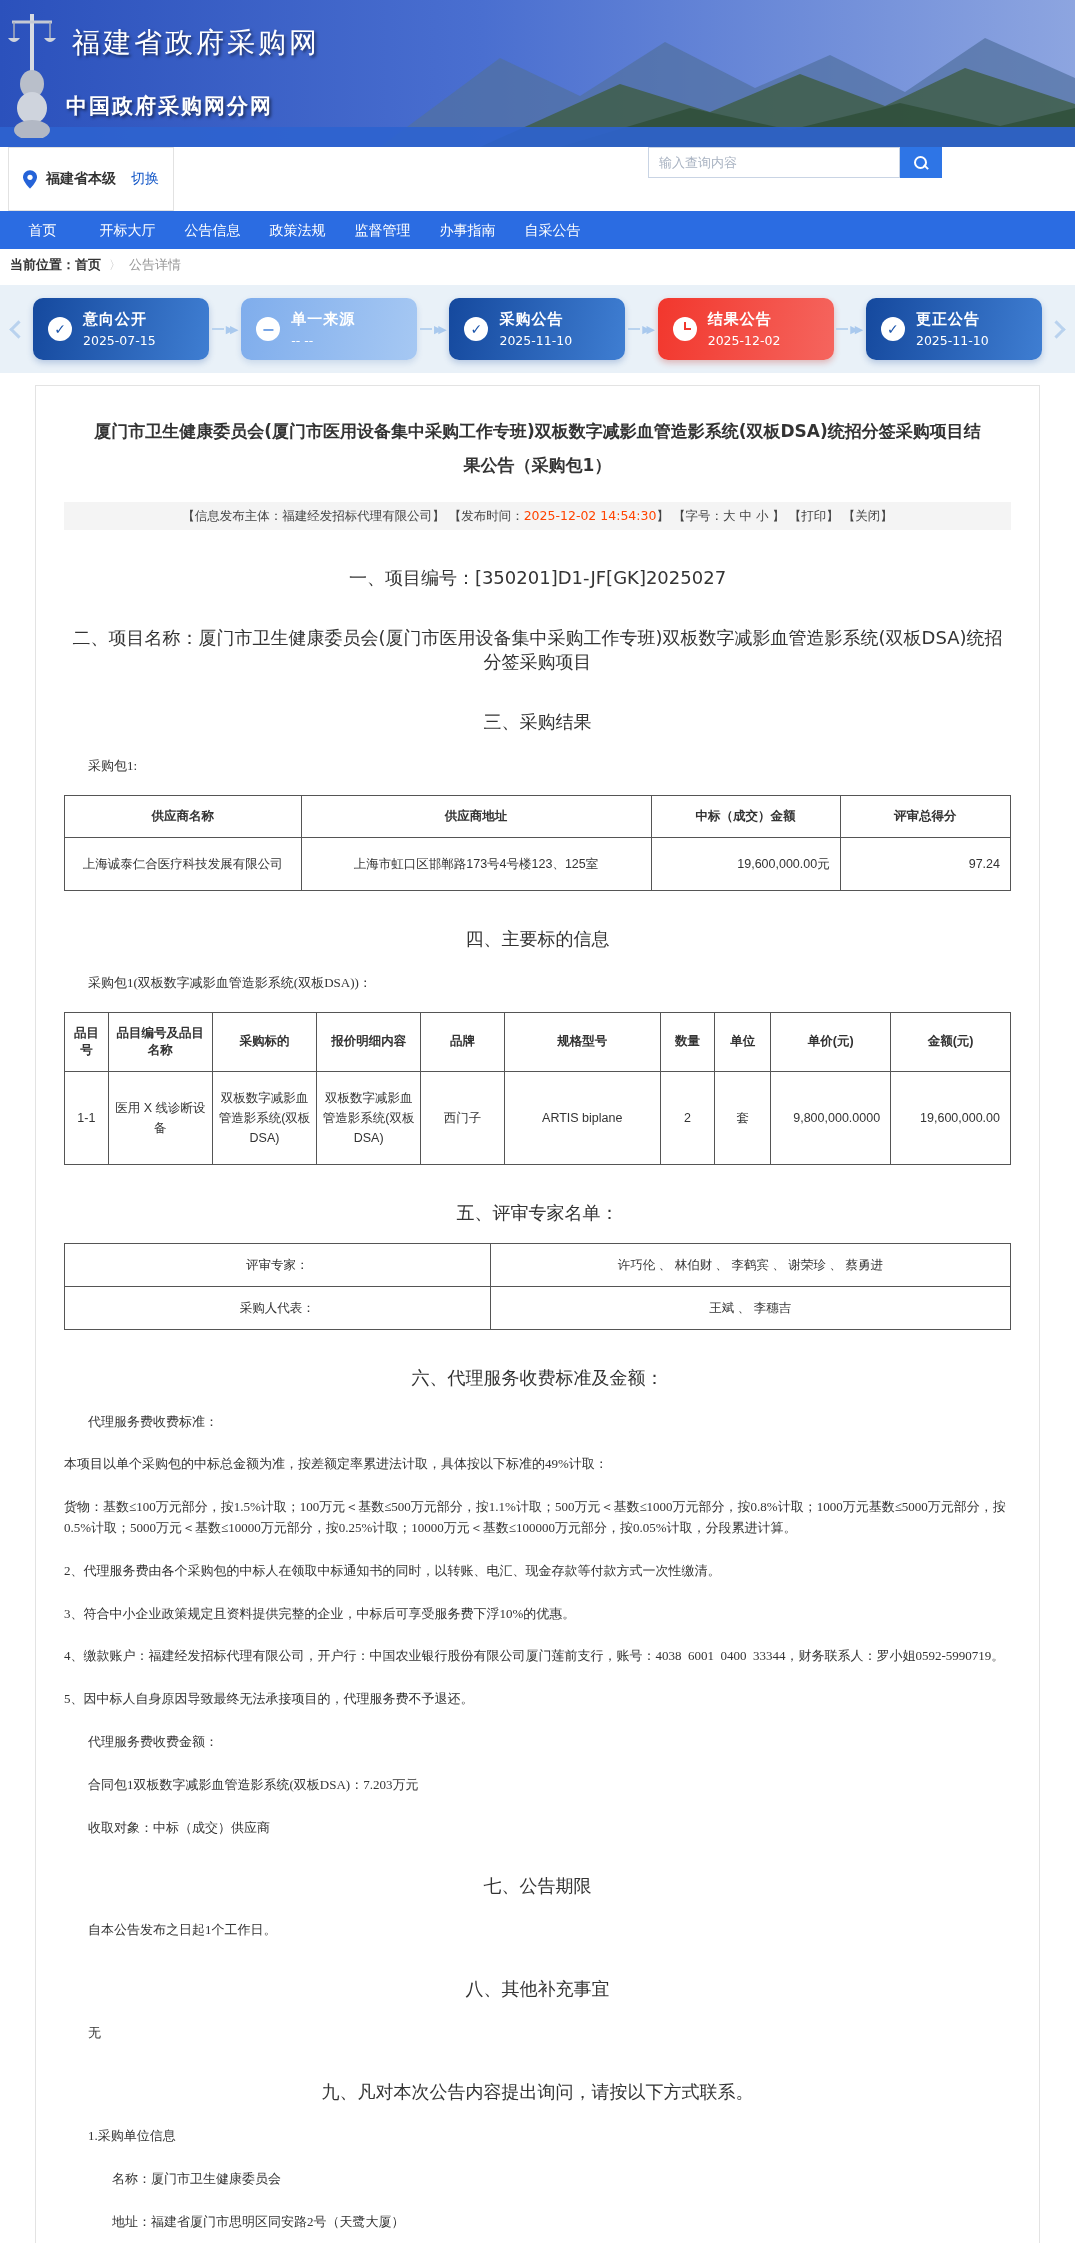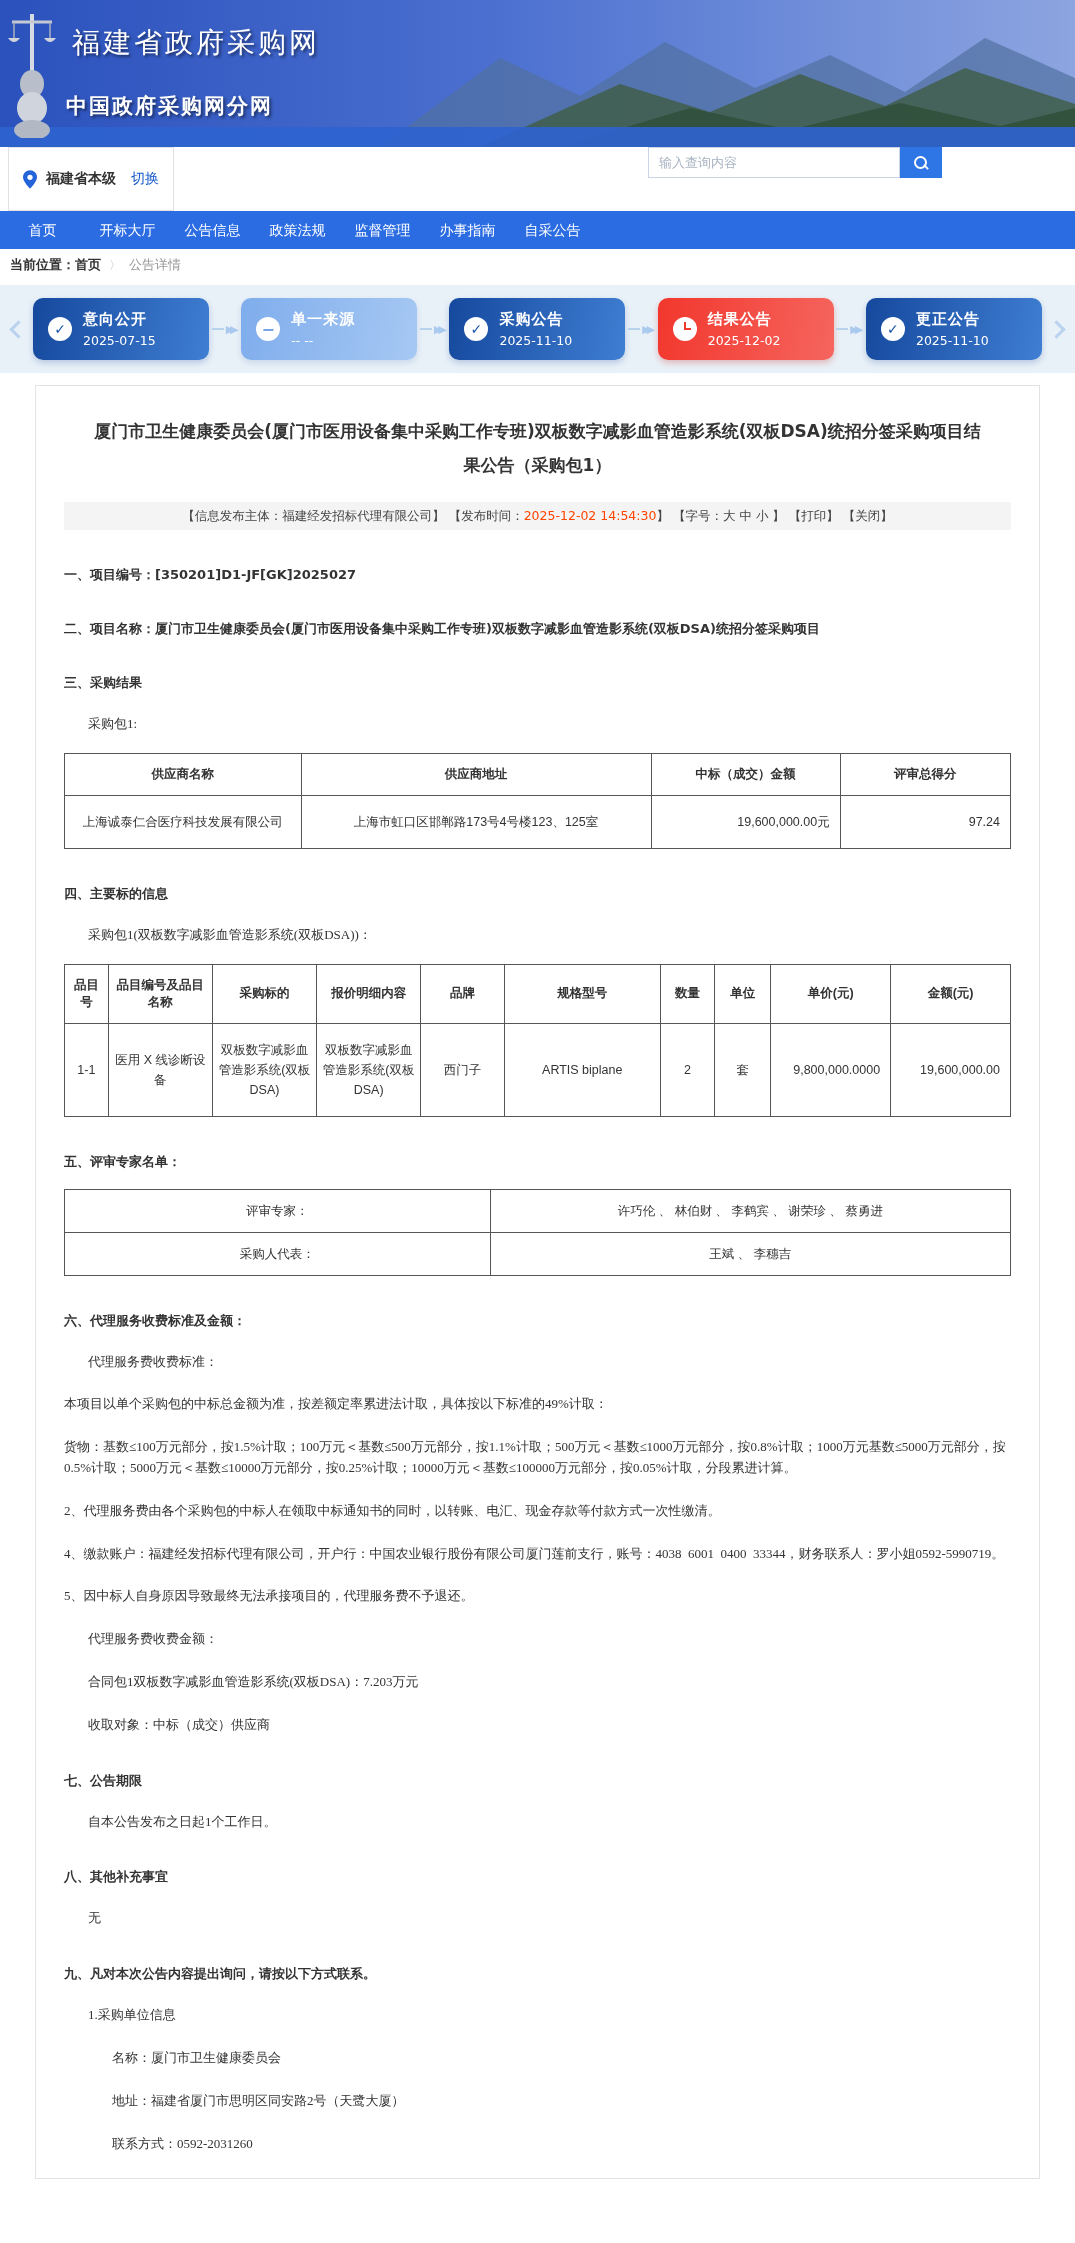--- a/index.html
+++ b/index.html
@@ -70,21 +70,21 @@
   .flow-arrow .tris { font-size:11px; letter-spacing:-4px; padding-right:4px; }
 
   
   .doc { margin:12px 35px 0 35px; border:1px solid #e3e3e3; padding:28px 28px 24px 28px; }
   .doc-title { text-align:center; font-size:17px; font-weight:bold; color:#333; line-height:2.0;
                margin:0 30px 20px 30px; }
   .info-bar { background:#f4f4f4; height:28px; line-height:28px; text-align:center; font-size:12.5px; color:#444; }
   .info-bar .red { color:#ff4400; }
   .info-bar .lk { cursor:pointer; }
   .serif { font-family:"Liberation Serif","DejaVu Serif",serif; }
-  .sec-h { font-size:13px; font-weight:bold; margin-top:36px; }
+  .sec-h { font-size:18px; font-weight:normal; margin-top:36px;text-align:center; }
   .para { font-size:13px; line-height:1.6; margin-top:22px; }
   .ind1 { padding-left:24px; }
   .ind2 { padding-left:48px; }
   .prewrap { white-space:pre-wrap; }
 
   table.grid { width:100%; border-collapse:collapse; margin-top:18px;
                font-family:Liberation Sans, sans-serif; }
   table.grid th, table.grid td { border:1px solid #555; font-size:12.5px; text-align:center; vertical-align:middle; }
   table.grid th { font-weight:bold; padding:12px 5px; }
   table.grid td { padding:16px 5px; line-height:1.6; }
@@ -315,20 +315,21 @@
         <td>王斌 、 李穗吉</td>
       </tr>
     </tbody>
       </table>
 
     <div class="sec-h">六、代理服务收费标准及金额：</div>
     <div class="para ind1 serif">代理服务费收费标准：</div>
     <div class="para serif">本项目以单个采购包的中标总金额为准，按差额定率累进法计取，具体按以下标准的49%计取：</div>
     <div class="para serif">货物：基数≤100万元部分，按1.5%计取；100万元＜基数≤500万元部分，按1.1%计取；500万元＜基数≤1000万元部分，按0.8%计取；1000万元基数≤5000万元部分，按0.5%计取；5000万元＜基数≤10000万元部分，按0.25%计取；10000万元＜基数≤100000万元部分，按0.05%计取，分段累进计算。</div>
     <div class="para serif">2、代理服务费由各个采购包的中标人在领取中标通知书的同时，以转账、电汇、现金存款等付款方式一次性缴清。</div>
+    <div class="para serif">3、符合中小企业政策规定且资料提供完整的企业，中标后可享受服务费下浮10%的优惠。</div>
     <div class="para serif prewrap">4、缴款账户：福建经发招标代理有限公司，开户行：中国农业银行股份有限公司厦门莲前支行，账号：4038  6001  0400  33344，财务联系人：罗小姐0592-5990719。</div>
     <div class="para serif">5、因中标人自身原因导致最终无法承接项目的，代理服务费不予退还。</div>
     <div class="para ind1 serif">代理服务费收费金额：</div>
     <div class="para ind1 serif">合同包1双板数字减影血管造影系统(双板DSA)：7.203万元</div>
     <div class="para ind1 serif">收取对象：中标（成交）供应商</div>
 
     <div class="sec-h">七、公告期限</div>
     <div class="para ind1 serif">自本公告发布之日起1个工作日。</div>
 
     <div class="sec-h">八、其他补充事宜</div>

